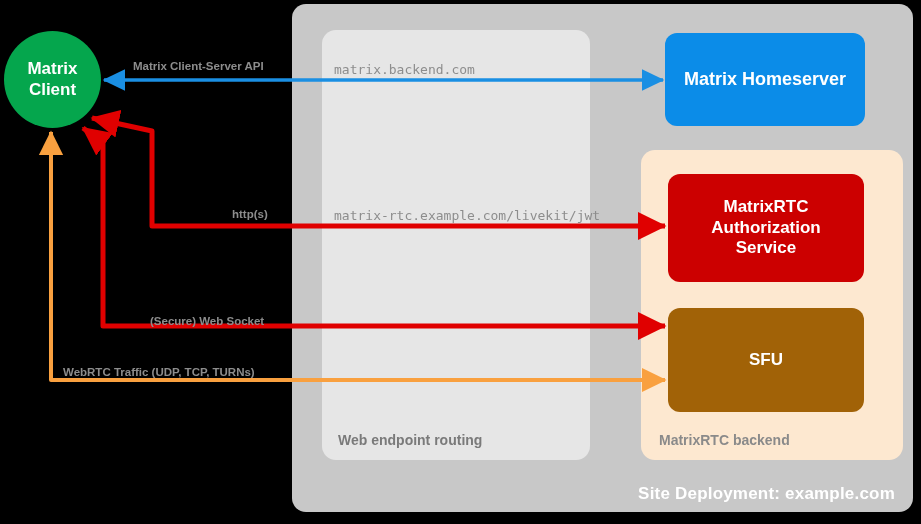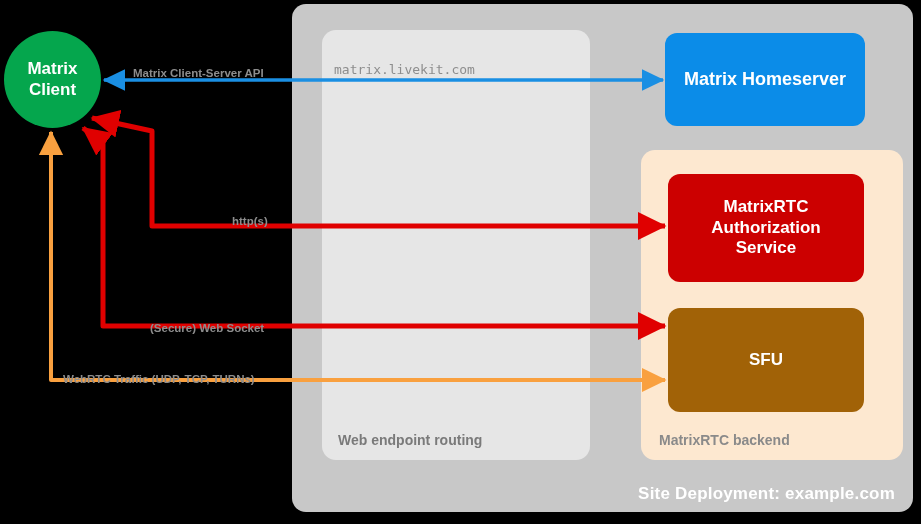--- a/index.html
+++ b/index.html
@@ -143,21 +143,20 @@
     pointer-events: none;
   }
 
   
   .edge-label {
     position: absolute;
     color: #8d8d8d;
     font-size: 11.5px;
     font-weight: bold;
     white-space: nowrap;
-    margin-top: 7px;
   }
   .url-label {
     position: absolute;
     color: #8d8d8d;
     font-size: 13px;
     font-family: "DejaVu Sans Mono", "Liberation Mono", monospace;
     white-space: nowrap;
   }
 
   .lbl-cs-api  { left: 133px; top: 60px; }
@@ -238,15 +237,16 @@
 
   <div class="node-box node-sfu">
     <span>SFU</span>
   </div>
 
   <div class="edge-label lbl-cs-api">Matrix Client-Server API</div>
   <div class="edge-label lbl-https">http(s)</div>
   <div class="edge-label lbl-wss">(Secure) Web Socket</div>
   <div class="edge-label lbl-webrtc">WebRTC Traffic (UDP, TCP, TURNs)</div>
 
-  <div class="url-label url-matrix">matrix.livekit.com</div>
+  <div class="url-label url-matrix">matrix.backend.com</div>
+  <div class="url-label url-livekit-jwt">matrix-rtc.example.com/livekit/jwt</div>
 
 </div>
 
 </body></html>

